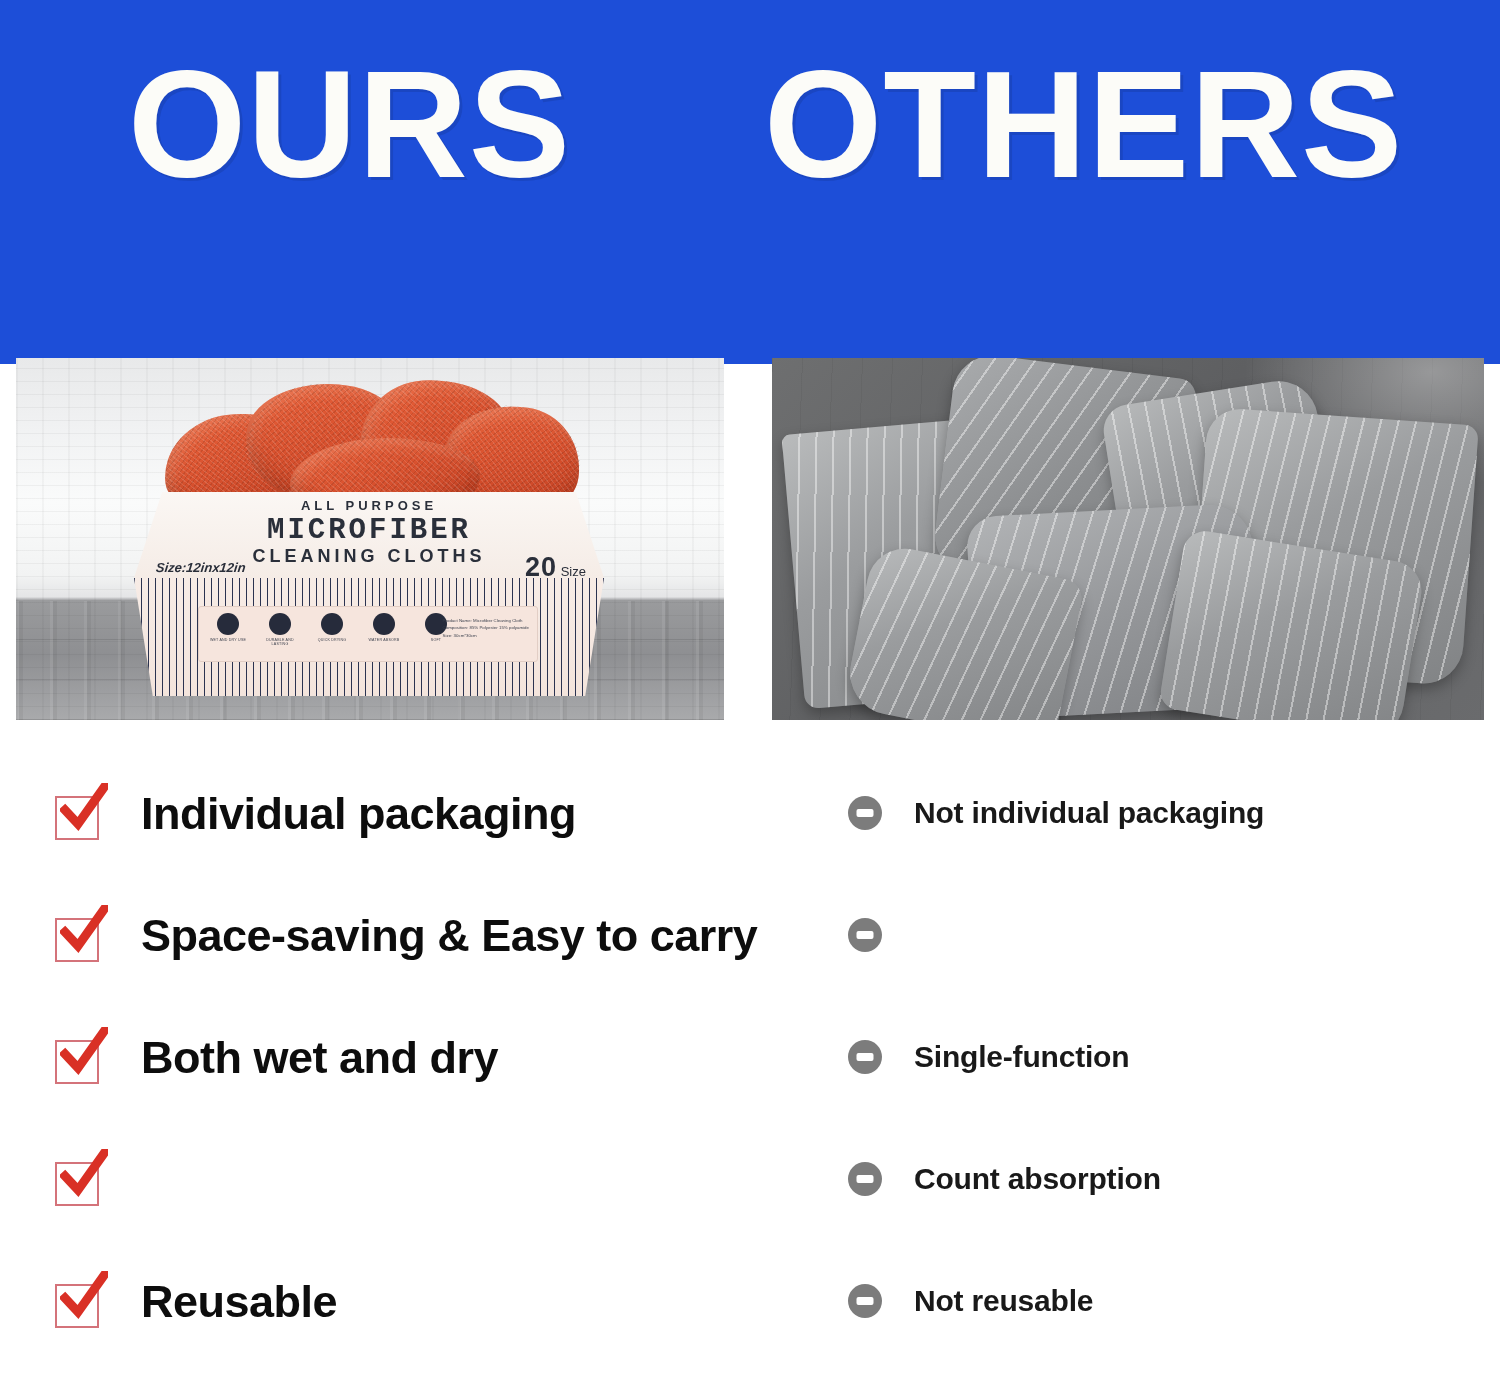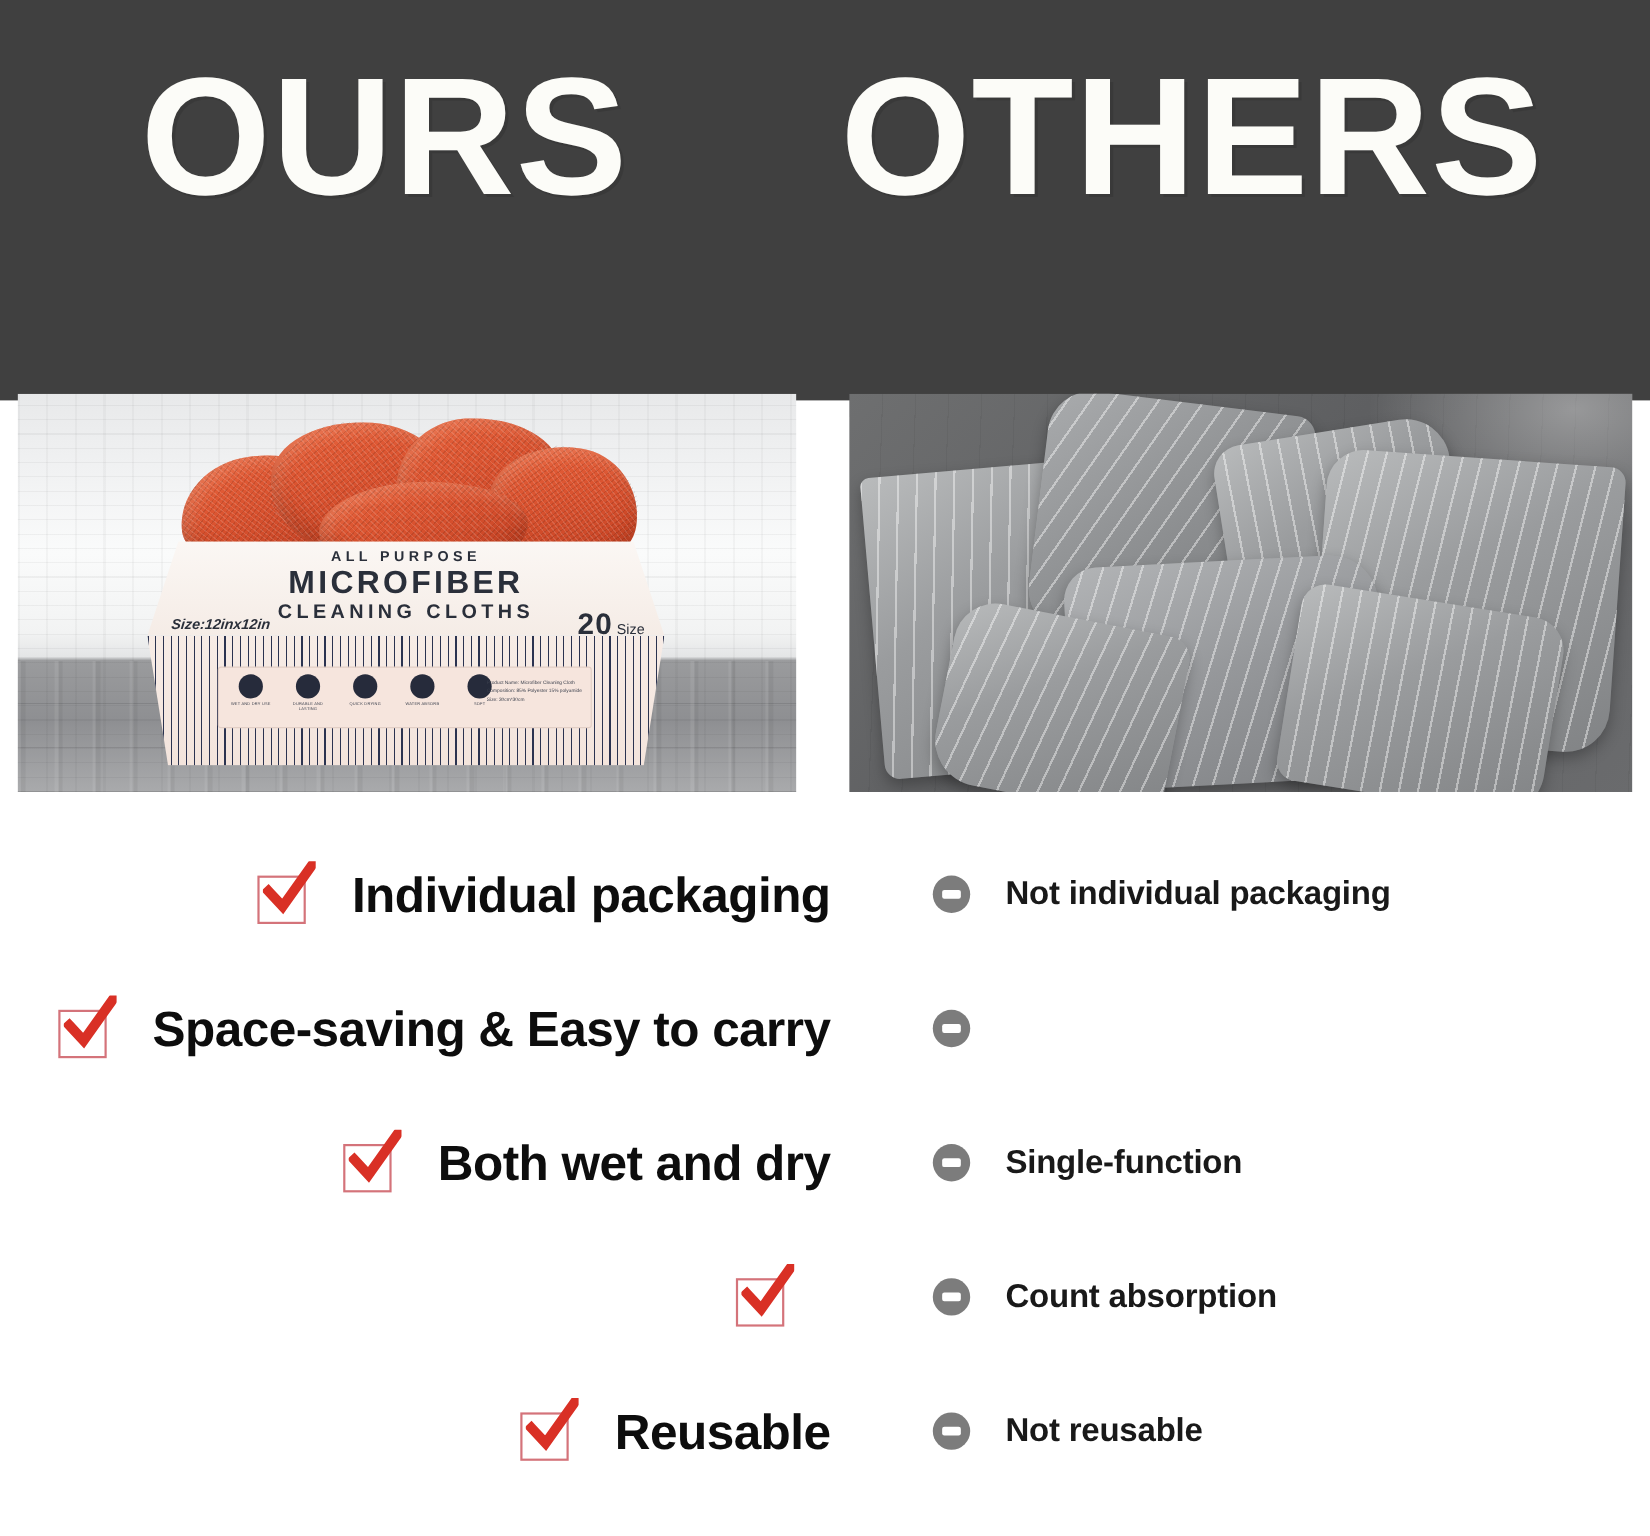--- a/index.html
+++ b/index.html
@@ -18,21 +18,21 @@
     height: 1396px;
     background: #ffffff;
   }
 
   
   .header-bar {
     position: absolute;
     left: 0; top: 0;
     width: 1500px;
     height: 364px;
-    background: #404040;
+    background: #1d4ed8;
   }
   .header-bar .hdr-title {
     position: absolute;
     top: 48px;
     font-size: 152px;
     line-height: 1;
     font-weight: 700;
     color: #fcfcf8;
     letter-spacing: 1px;
     white-space: nowrap;
@@ -149,21 +149,21 @@
     clip-path: polygon(0% 0%, 100% 0%, 99.5% 100%, 0.5% 100%);
   }
   .box-txt {
     position: absolute;
     width: 100%;
     text-align: center;
     color: #2a2f3a;
     white-space: nowrap;
   }
   .t-all { top: 6px;  font-size: 13px; letter-spacing: 4px; font-weight: 600; }
-  .t-mic { top: 22px; font-size: 29px; letter-spacing: 3px; font-weight: 700; }
+  .t-mic { top: 22px; font-size: 29px; letter-spacing: 3px; font-weight: 700; font-family: Liberation Mono, monospace; }
   .t-cln { top: 54px; font-size: 18px; letter-spacing: 4px; font-weight: 700; }
   .t-size {
     position: absolute; left: 22px; top: 68px;
     font-size: 13px; font-style: italic; font-weight: 700; color: #2a2f3a;
     transform: skewX(-6deg);
   }
   .t-count {
     position: absolute; right: 18px; top: 60px;
     font-size: 13px; color: #2a2f3a; white-space: nowrap;
   }
@@ -264,21 +264,21 @@
     top: 0;
   }
   .col-ours   { left: 55px;  width: 700px; }
   .col-others { left: 848px; width: 610px; }
 
   .row {
     display: flex;
     align-items: center;
     height: 122px;
   }
-  .col-ours   .row { height: 122px; justify-content: flex-end; }
+  .col-ours   .row { height: 122px; }
   .col-others .row { height: 122px; }
 
   
   .chk {
     position: relative;
     width: 46px; height: 46px;
     flex: 0 0 46px;
     margin-right: 40px;
   }
   .chk-box {

